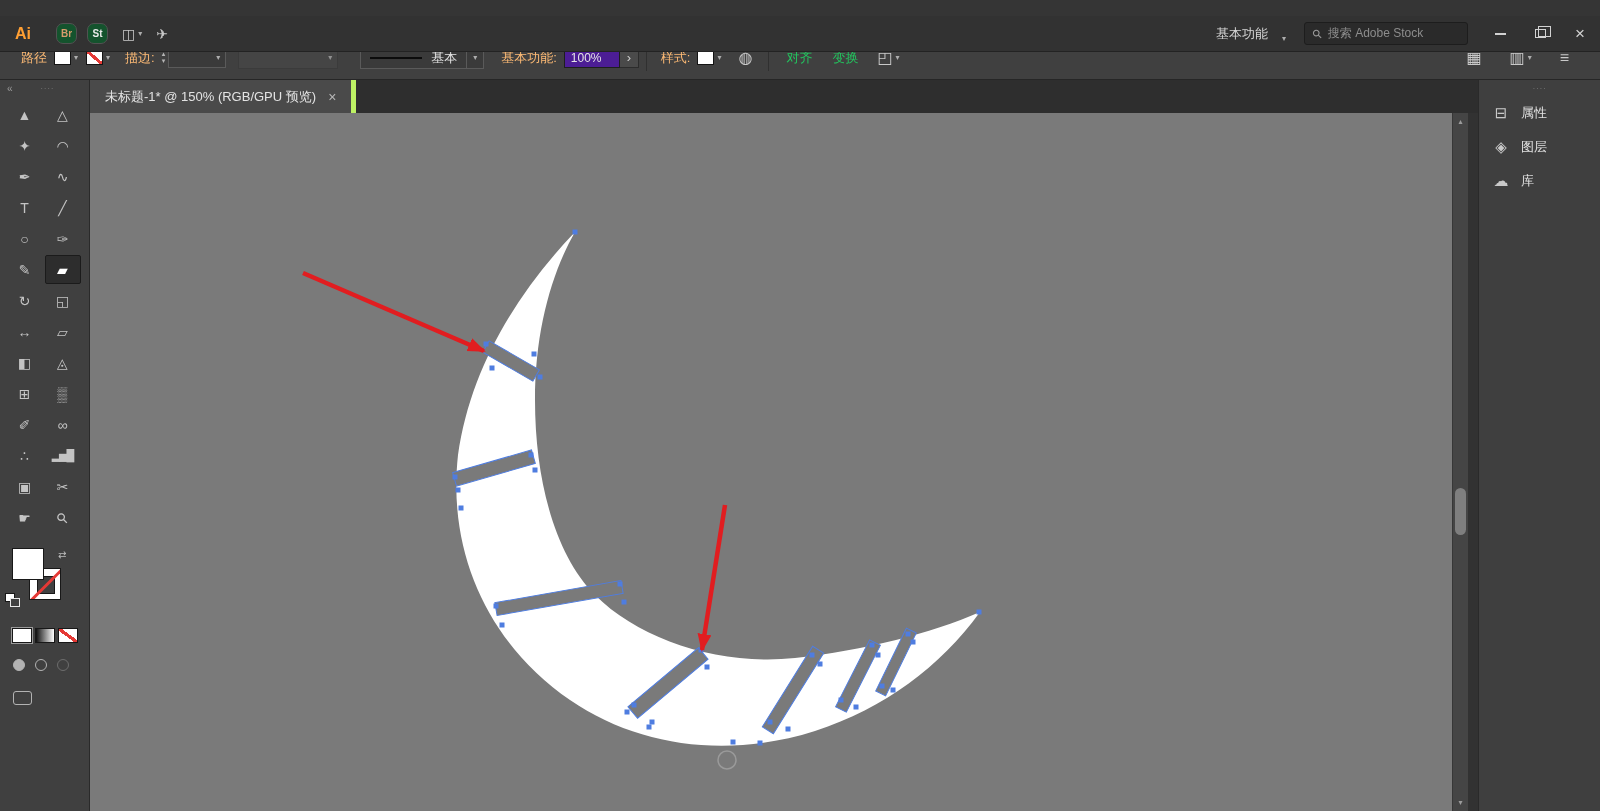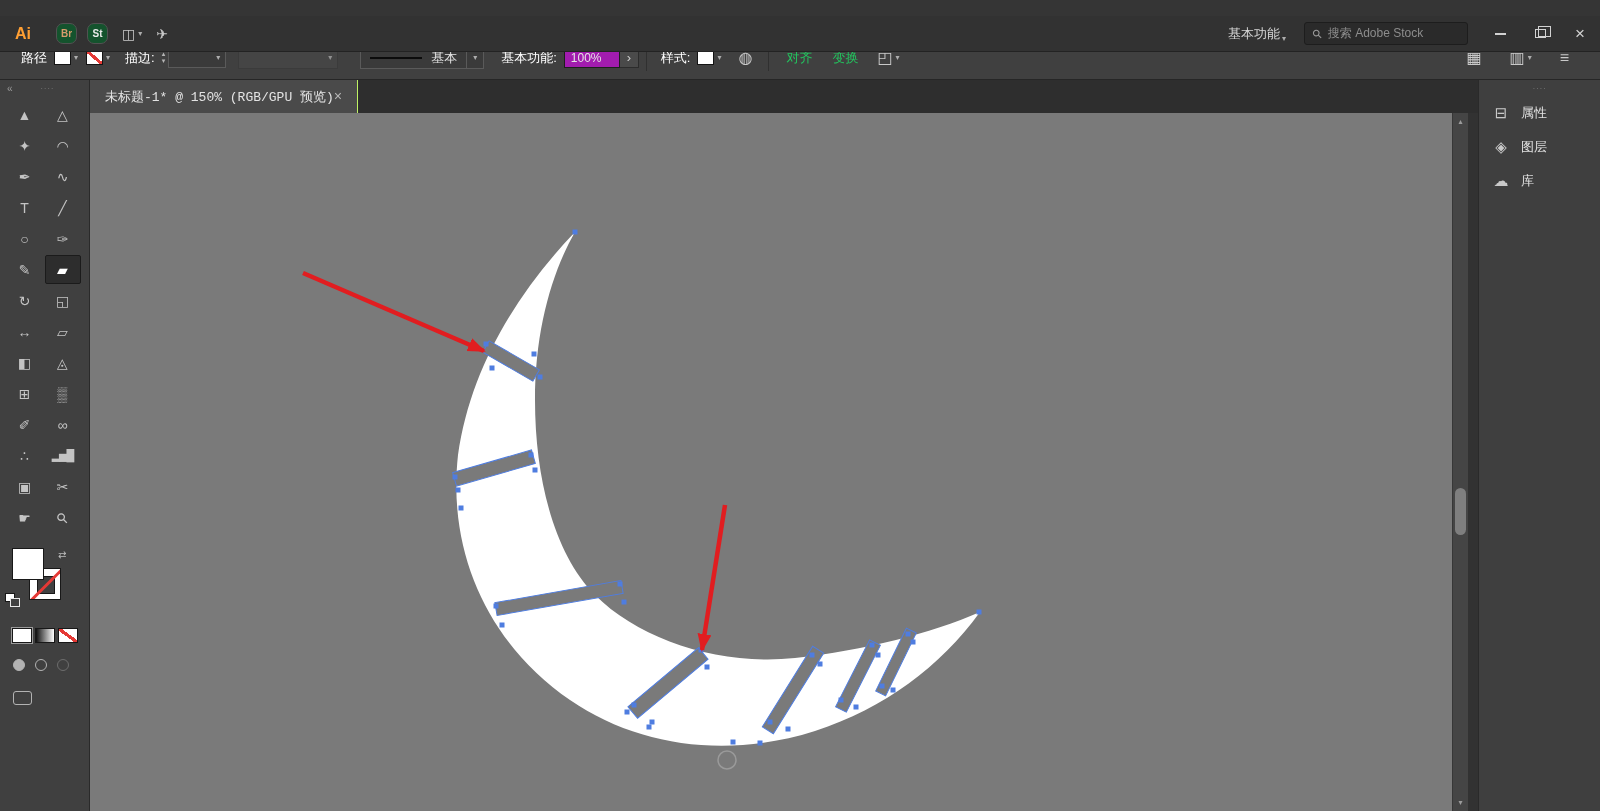--- a/index.html
+++ b/index.html
@@ -19,48 +19,48 @@
   .logo { width:46px; text-align:center; color:#ff9f33; font-weight:bold; font-size:16px; }
   #menu-items { display:flex; height:100%; }
   .menu-item { padding:0 12px; line-height:36px; cursor:default; white-space:nowrap; }
   .badge { width:21px; height:21px; border:1px solid #525252; border-radius:7px; background:#14532d;
     display:flex; align-items:center; justify-content:center; font-size:10px; font-weight:bold; margin-left:10px; }
   .badge.br { color:#d79b6c; }
   .badge.st { color:#eaeaea; }
   .mb-icon { color:#c9c9c9; margin-left:14px; font-size:14px; display:flex; align-items:center; gap:3px; }
   .chev { font-size:8px; color:#adadad; }
   .spacer { flex:1; }
-  .workspace { display:flex; align-items:flex-end; gap:2px; margin-right:18px;margin-left:23px; }
+  .workspace { display:flex; align-items:flex-end; gap:14px; margin-right:18px;margin-left:23px; }
   .searchbox { width:164px; height:23px; background:#2a2a2a; border:1px solid #1d1d1d; border-radius:3px;
     display:flex; align-items:center; gap:6px; padding:0 8px; color:#8d8d8d; font-size:12px; margin-right:12px; }
   .search-glyph { display:inline-block; font-size:12px; color:#9a9a9a; transform:rotate(-45deg); }
   .winbtns { display:flex; height:100%; }
   .winbtn { width:40px; height:100%; display:flex; align-items:center; justify-content:center; color:#d2d2d2; font-size:17px; }
   .min-glyph { width:11px; height:2px; background:#d2d2d2; display:inline-block; }
   .restore-glyph { width:11px; height:9px; border:1px solid #d2d2d2; position:relative; display:inline-block; }
   .restore-glyph::before { content:""; position:absolute; left:2px; top:-4px; width:11px; height:9px; border:1px solid #d2d2d2; }
   
   #controlbar { position:absolute; left:0; top:36px; width:1600px; height:44px; background:#404040;
     border-bottom:1px solid #262626; display:flex; align-items:center; font-size:13px; padding:0 14px; z-index:29; }
-  .cb-label { margin:0 7px; white-space:nowrap; color:#ffffff; }
+  .cb-label { margin:0 7px; white-space:nowrap; color:#fdba74; }
   .sw-group { display:flex; align-items:center; }
   .swatch { width:17px; height:15px; background:#fff; border:1px solid #141414; }
   .swatch.none { background:linear-gradient(to top right,#fff 42%,#e53935 42%,#e53935 58%,#fff 58%); }
   .swatch-chev { margin:0 8px 0 3px; }
   .stepper { display:flex; flex-direction:column; justify-content:center; gap:1px; margin-right:3px; }
   .stepper span { font-size:7px; line-height:6px; color:#b5b5b5; text-align:center; }
   .combo { width:58px; height:21px; background:#3a3a3a; border:1px solid #5a5a5a;
     display:flex; align-items:center; justify-content:flex-end; padding:0 5px; }
   .disabled-combo { width:100px; height:22px; background:#474747; border:1px solid #3a3a3a;
     display:flex; align-items:center; justify-content:flex-end; padding:0 5px; margin:0 12px; opacity:.75; }
   .brush-combo { height:22px; border:1px solid #5a5a5a; background:#3a3a3a; display:flex; align-items:center; margin:0 10px; }
   .brush-line { width:52px; height:2px; background:#0c0c0c; margin:0 9px; }
   .brush-combo .val { margin-right:9px; color:#e3e3e3; }
   .brush-chev { width:17px; align-self:stretch; border-left:1px solid #5a5a5a; display:flex; align-items:center; justify-content:center; }
-  .opacity-input { width:56px; height:21px; background:#a21caf; border:1px solid #1e1e1e; color:#e5e5e5;
+  .opacity-input { width:56px; height:21px; background:#4c1d95; border:1px solid #1e1e1e; color:#e5e5e5;
     display:flex; align-items:center; padding:0 6px; font-size:12px; }
   .gt-btn { width:19px; height:21px; background:#4a4a4a; border:1px solid #2c2c2c; border-left:none;
     display:flex; align-items:center; justify-content:center; color:#cfcfcf; font-size:13px; }
   .icon-btn { color:#c9c9c9; font-size:16px; margin:0 9px; display:flex; align-items:center; gap:3px; }
   .text-btn { margin:0 10px; color:#22c55e; }
   .vsep { width:1px; height:26px; background:#303030; margin:0 7px; }
   .cb-right { margin-left:auto; display:flex; align-items:center; gap:10px; padding-right:8px; }
   
   #toolbar { position:absolute; left:0; top:80px; width:90px; bottom:0; background:#404040; border-right:1px solid #2a2a2a; z-index:20; }
   .panel-head { height:16px; display:flex; align-items:center; color:#9a9a9a; font-size:10px; padding:0 7px; }
@@ -85,22 +85,22 @@
   .color-btn.gradient { background:linear-gradient(90deg,#111,#fff); }
   .color-btn.none { background:linear-gradient(to top right,#fff 42%,#e53935 42%,#e53935 58%,#fff 58%); }
   .color-btn.active { outline:1px solid #9a9a9a; }
   .draw-modes { display:flex; gap:10px; margin:16px 0 0 13px; align-items:center; }
   .mode-dot { width:12px; height:12px; border-radius:50%; border:1.5px solid #b3b3b3; }
   .mode-dot.active { background:#b3b3b3; }
   .mode-dot.dim { border-color:#6d6d6d; }
   .screen-mode { width:19px; height:14px; border:1.5px solid #b3b3b3; border-radius:3px; margin:20px 0 0 13px; }
   
   #tabbar { position:absolute; left:90px; top:80px; right:122px; height:33px; background:#2e2e2e; display:flex; z-index:15; }
-  .tab { height:33px; background:#4a4a4a; display:flex; align-items:center; padding:0 15px; gap:0;
-    color:#e3e3e3; font-size:13px; border-right:1px solid #bef264; white-space:nowrap;font-family:Liberation Mono, monospace; }
+  .tab { height:33px; background:#4a4a4a; display:flex; align-items:center; padding:0 15px; gap:12px;
+    color:#e3e3e3; font-size:13px; border-right:5px solid #bef264; white-space:nowrap; }
   .tabclose { color:#b8b8b8; font-size:14px; }
   #canvas { position:absolute; left:90px; top:113px; right:148px; bottom:0; background:#7a7a7a; overflow:hidden; }
   #artwork { position:absolute; left:0; top:0; width:100%; height:100%; display:block; }
   #vscroll { position:absolute; right:132px; top:113px; width:16px; bottom:0; background:#454545; border-left:1px solid #373737;
     display:flex; flex-direction:column; align-items:center; justify-content:space-between; color:#9c9c9c; font-size:8px; z-index:16; }
   .varrow { padding:4px 0; }
   .vthumb { position:absolute; left:2px; top:375px; width:11px; height:47px; background:#7f7f7f; border-radius:6px; }
   #divider { position:absolute; right:122px; top:80px; width:10px; bottom:0; background:#323232; z-index:14; }
   
   #rightpanel { position:absolute; right:0; top:80px; width:122px; bottom:0; background:#3f3f3f; border-left:1px solid #2a2a2a; z-index:15; }

